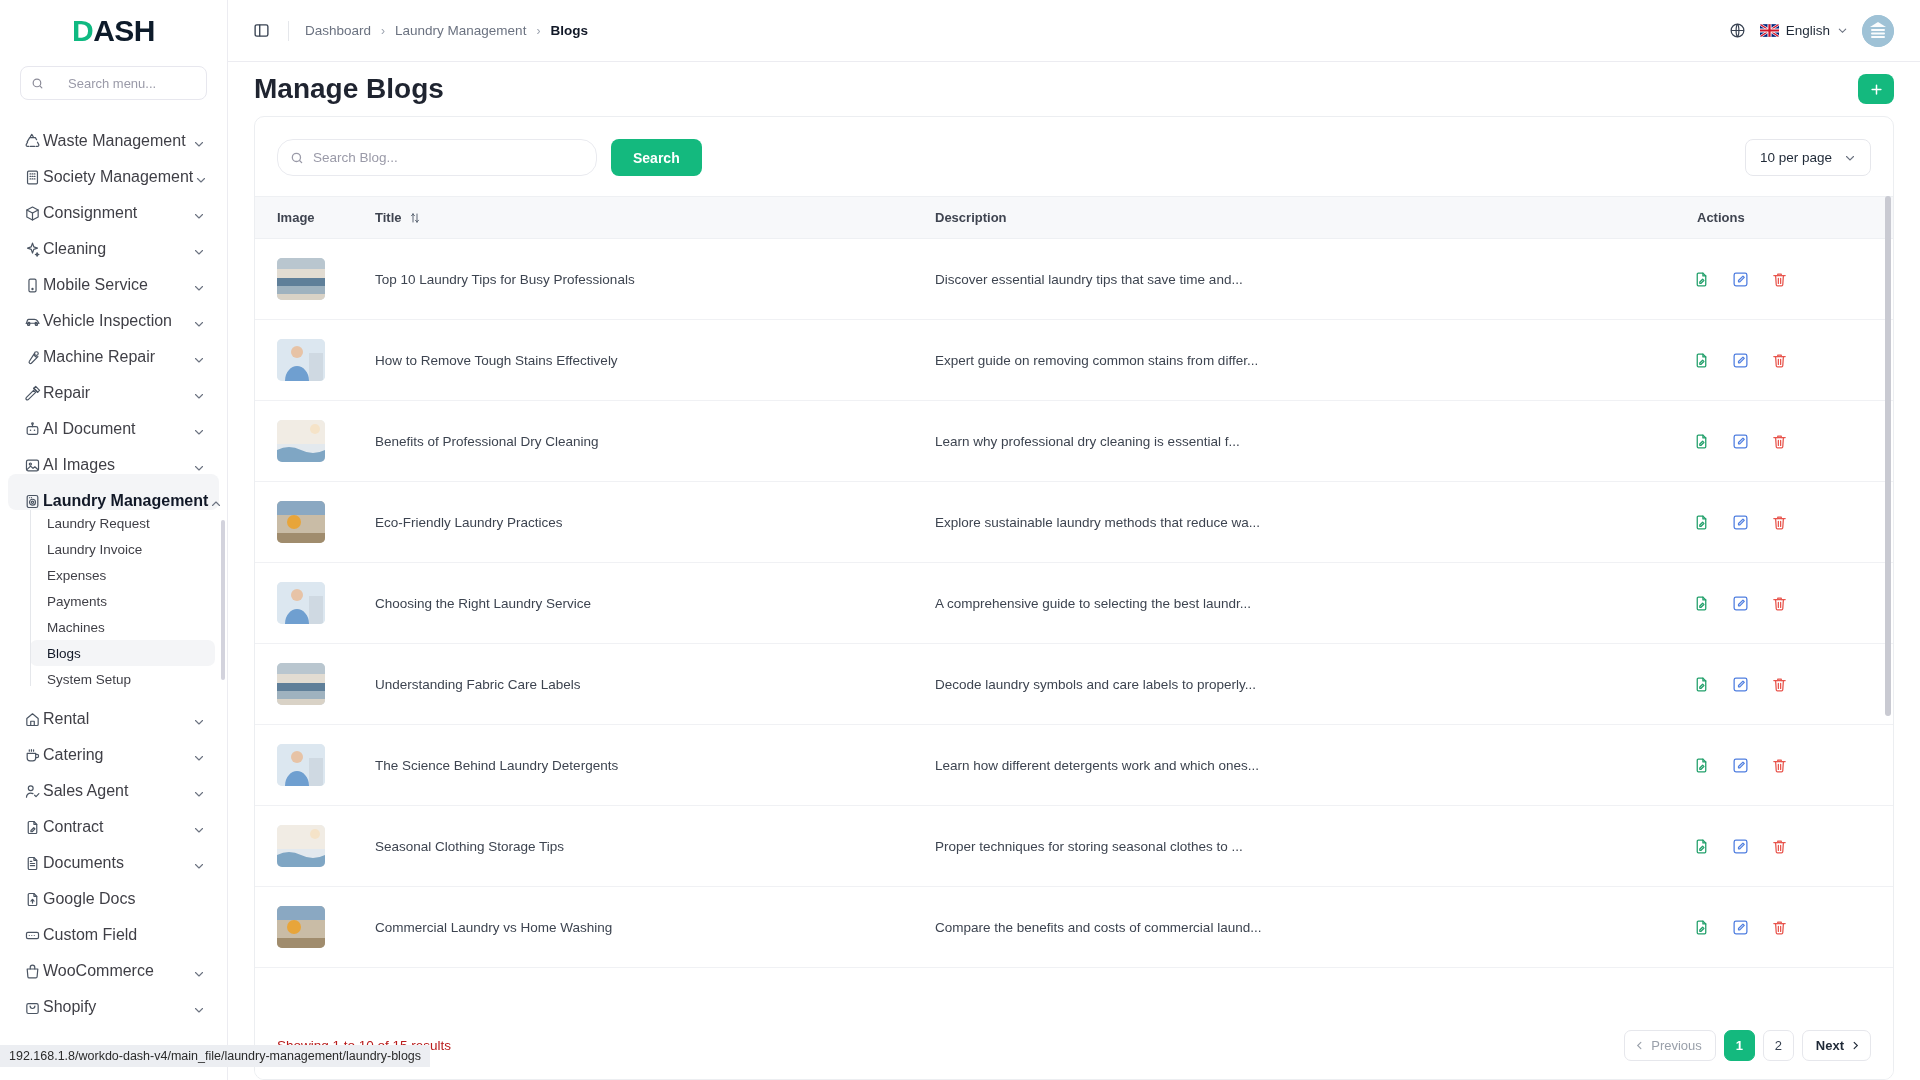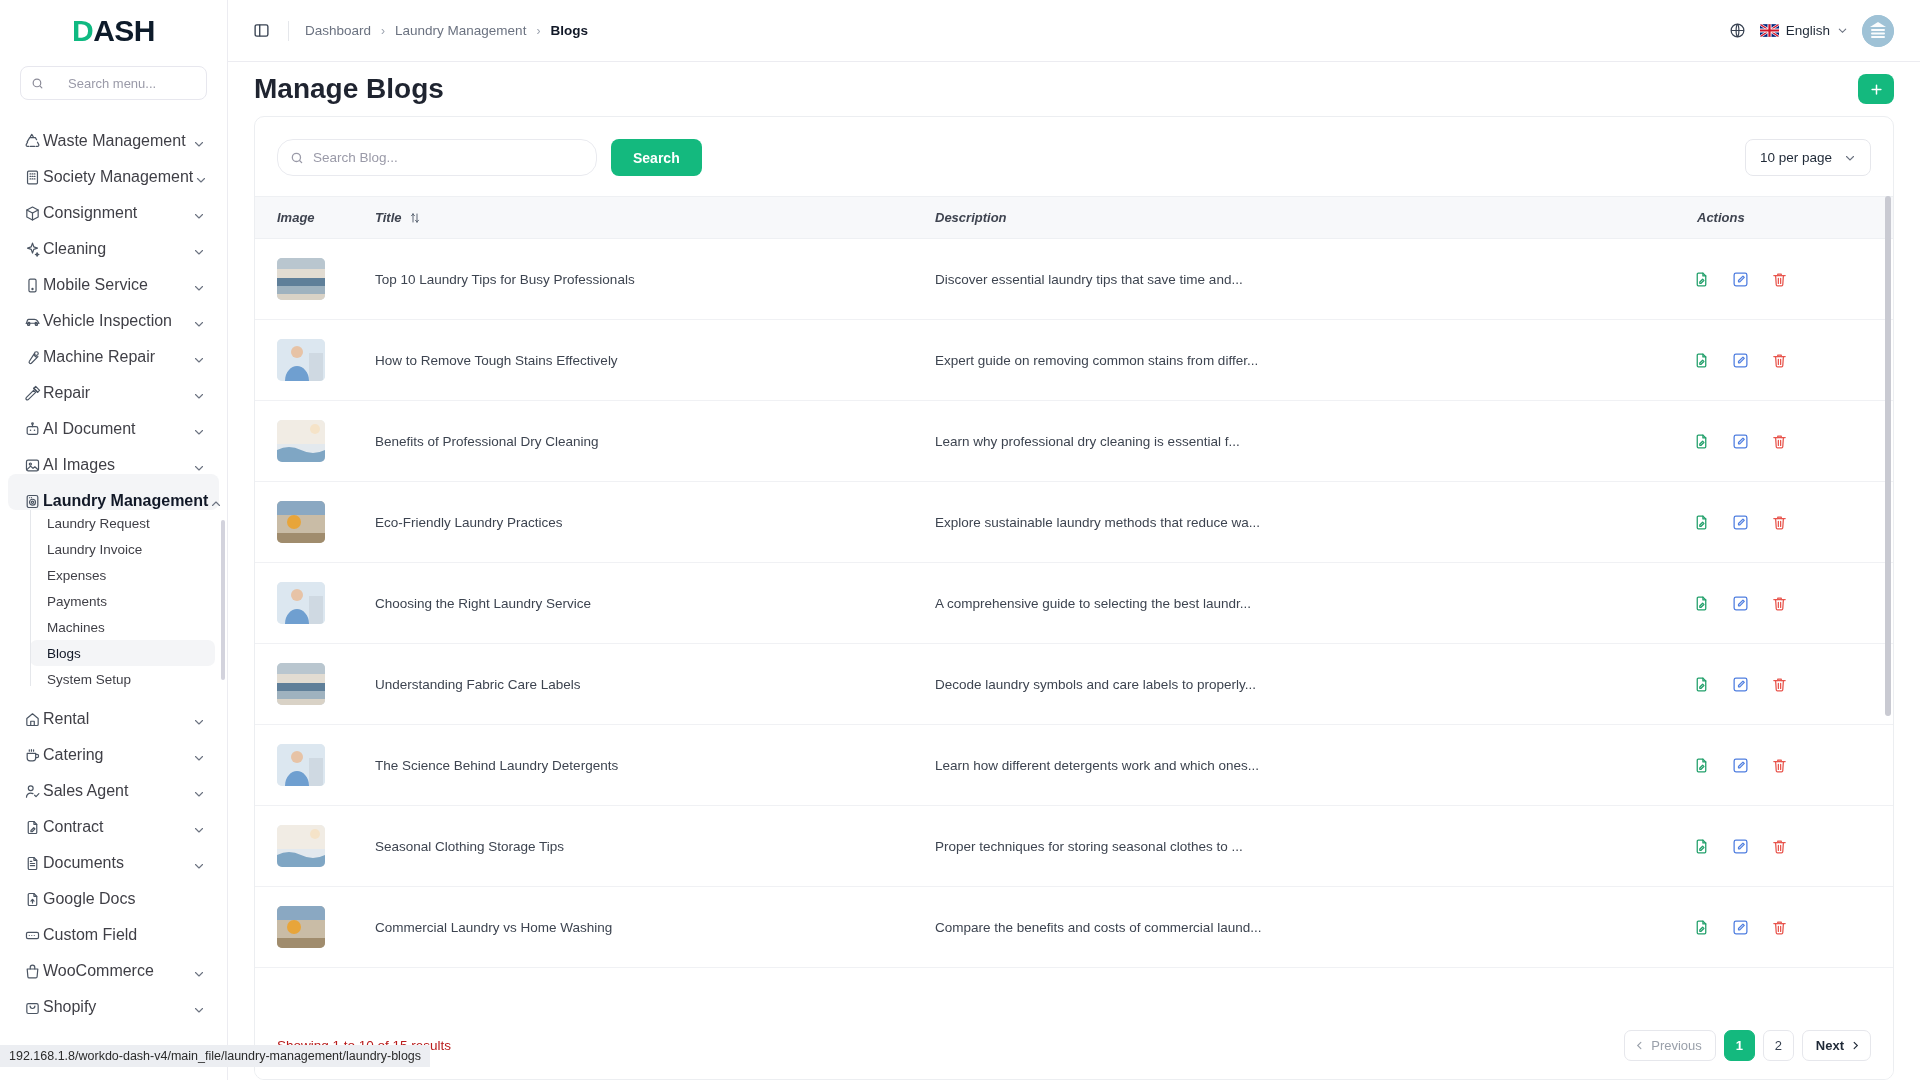--- a/index.html
+++ b/index.html
@@ -125,21 +125,21 @@
   .table-wrap { flex:1; min-height:0; overflow:hidden; position:relative; }
   table { width:100%; border-collapse: collapse; table-layout: fixed; }
   thead th {
     background:#f7f8fa; text-align:left; font-size:13px; font-weight:700; color:#3f4450;
     padding: 13px 0 13px 0; border-top:1px solid #eef0f3; border-bottom:1px solid #eef0f3;
   }
   thead th.c-img { width: 120px; padding-left: 22px; }
   thead th.c-title { width: 560px; }
   thead th.c-desc { width: auto; }
   thead th.c-act { width: 200px; padding-left: 4px; }
-  .th-inner { display:flex; align-items:center; gap:7px;font-style:italic; }
+  .th-inner { display:flex; align-items:center; gap:7px; }
   .sort-ico { color:#55606e; display:flex; align-items:center; }
 
   tbody td { border-bottom:1px solid #f0f1f4; font-size:13.5px; color:#3d4450; vertical-align: middle; }
   tbody tr { height: 81px; }
   td.c-img { padding-left: 22px; }
   .thumb { width:48px; height:42px; border-radius:5px; overflow:hidden; display:block; background:#e8eef2; }
   .actions { display:flex; align-items:center; gap: 22px; }
   .act-ico { width:17px;height:17px;cursor:pointer;display:flex;align-items:center;justify-content:center;}
 
   .tbl-scrollbar {

